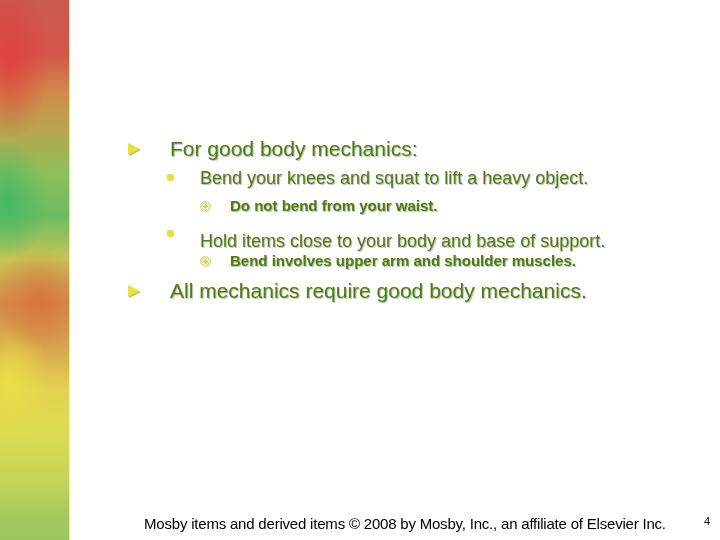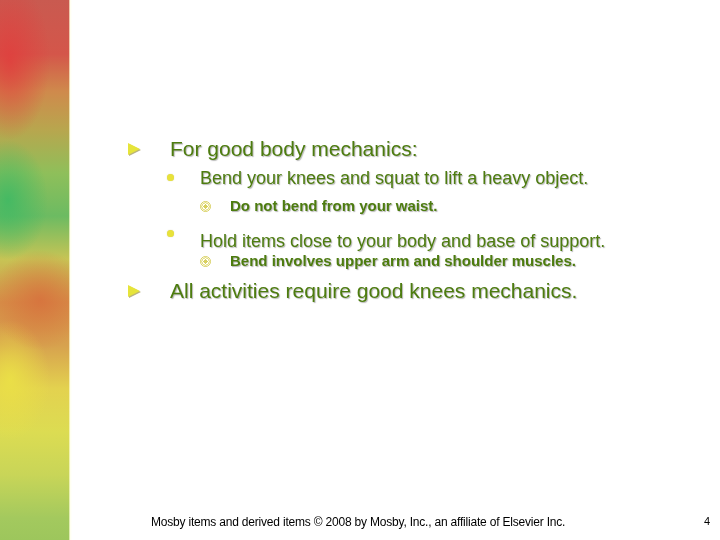--- a/index.html
+++ b/index.html
@@ -40,21 +40,21 @@
       width: 7px; height: 7px; border-radius: 50%;
       background: #e8e23a;
       box-shadow: 0 0 1px rgba(150,140,40,0.5);
     }
     .ring {
       width: 11px; height: 11px; border-radius: 50%;
       box-sizing: border-box; border: 1.5px solid #d8d060;
       background: radial-gradient(circle, #d8d060 0 2px, transparent 2.2px 3px, #e6df80 3.2px 4px, transparent 4.2px);
     }
     .footer-text {
-      position: absolute; top: 515px; left: 151px; font-size: 12px; color: #000;
+      position: absolute; top: 515px; left: 144px; font-size: 15px; color: #000;
       letter-spacing: -0.2px;
       text-align: right;
     }
     .page-num {
       position: absolute; top: 515px; left: 704px; font-size: 11px; color: #000;
     }
   </style>
 </head>
 <body>
 
@@ -71,17 +71,17 @@
   <div class="bullet ring" style="left:200px; top:201px;"></div>
   <div class="item l3 shadow" style="left:230px; top:197px;">Do not bend from your waist.</div>
 
   <div class="bullet dot" style="left:167px; top:230px;"></div>
   <div class="item l2 shadow" style="left:200px; top:224px;margin-top:7px;">Hold items close to your body and base of support.</div>
 
   <div class="bullet ring" style="left:200px; top:256px;"></div>
   <div class="item l3 shadow" style="left:230px; top:252px;">Bend involves upper arm and shoulder muscles.</div>
 
   <div class="bullet arrow" style="left:128px; top:285px;"></div>
-  <div class="item l1 shadow" style="left:170px; top:279px;">All activities require good knees mechanics.</div>
+  <div class="item l1 shadow" style="left:170px; top:279px;">All mechanics require good body mechanics.</div>
 </div>
 
 <div class="footer-text">Mosby items and derived items © 2008 by Mosby, Inc., an affiliate of Elsevier Inc.</div>
 <div class="page-num">4</div>
 
 </body></html>

